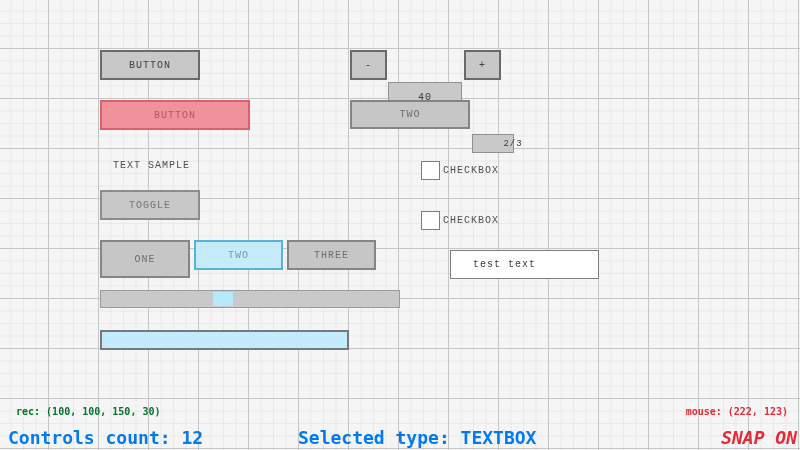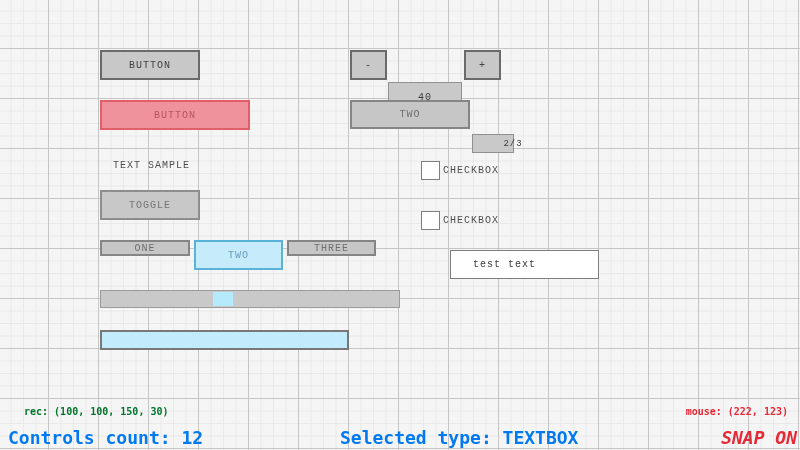--- a/index.html
+++ b/index.html
@@ -44,23 +44,23 @@
 <div id="app">
 
   <div class="ctrl btn" style="left:100px;top:50px;width:100px;height:30px;">BUTTON</div>
 
   <div class="ctrl btn-selected" style="left:100px;top:100px;width:150px;height:30px;">BUTTON</div>
 
   <div class="ctrl plainlabel" style="left:113px;top:157px;height:16px;text-align:center;">TEXT SAMPLE</div>
 
   <div class="ctrl tgl" style="left:100px;top:190px;width:100px;height:30px;">TOGGLE</div>
 
-  <div class="ctrl tgl-off" style="left:100px;top:240px;width:90px;height:16px;">ONE</div>
+  <div class="ctrl tgl-off" style="left:100px;top:240px;width:90px;height:38px;">ONE</div>
   <div class="ctrl tgl-on" style="left:194px;top:240px;width:89px;height:30px;">TWO</div>
-  <div class="ctrl tgl-off" style="left:287px;top:240px;width:89px;height:16px;">THREE</div>
+  <div class="ctrl tgl-off" style="left:287px;top:240px;width:89px;height:30px;">THREE</div>
 
   <div class="ctrl track" style="left:100px;top:290px;width:300px;height:18px;">
     <div class="handle" style="left:112px;top:1px;width:20px;height:14px;"></div>
   </div>
 
   <div class="ctrl progress" style="left:100px;top:330px;width:249px;height:20px;"></div>
 
   <div class="ctrl btn" style="left:350px;top:50px;width:37px;height:30px;">-</div>
   <div class="ctrl valuebox" style="left:388px;top:50px;width:74px;height:30px;">40</div>
   <div class="ctrl btn" style="left:464px;top:50px;width:37px;height:30px;">+</div>
@@ -69,19 +69,19 @@
   <div class="ctrl valuebox" style="left:472px;top:102px;width:27px;height:19px;font-size:9px;padding-left:40px;">2/3</div>
 
   <div class="ctrl whitebox" style="left:421px;top:161px;width:19px;height:19px;"></div>
   <div class="ctrl plainlabel" style="left:443px;top:161px;height:19px;">CHECKBOX</div>
 
   <div class="ctrl whitebox" style="left:421px;top:211px;width:19px;height:19px;"></div>
   <div class="ctrl plainlabel" style="left:443px;top:211px;height:19px;">CHECKBOX</div>
 
   <div class="ctrl whitebox" style="left:450px;top:250px;width:149px;height:29px;justify-content:flex-start;padding-left:22px;">test text</div>
 
-  <div class="status status-small green" style="left:24px;top:406px;">rec: (100, 100, 150, 30)</div>
+  <div class="status status-small green" style="left:16px;top:406px;">rec: (100, 100, 150, 30)</div>
   <div class="status status-small red" style="right:12px;top:406px;">mouse: (222, 123)</div>
   <div class="status status-big blue" style="left:8px;top:427px;">Controls count: 12</div>
-  <div class="status status-big blue" style="left:298px;top:427px;padding-left:42px;">Selected type: TEXTBOX</div>
+  <div class="status status-big blue" style="left:298px;top:427px;">Selected type: TEXTBOX</div>
   <div class="status status-big red" style="right:3px;top:427px;font-style:italic;">SNAP ON</div>
 
 </div>
 
 </body></html>

